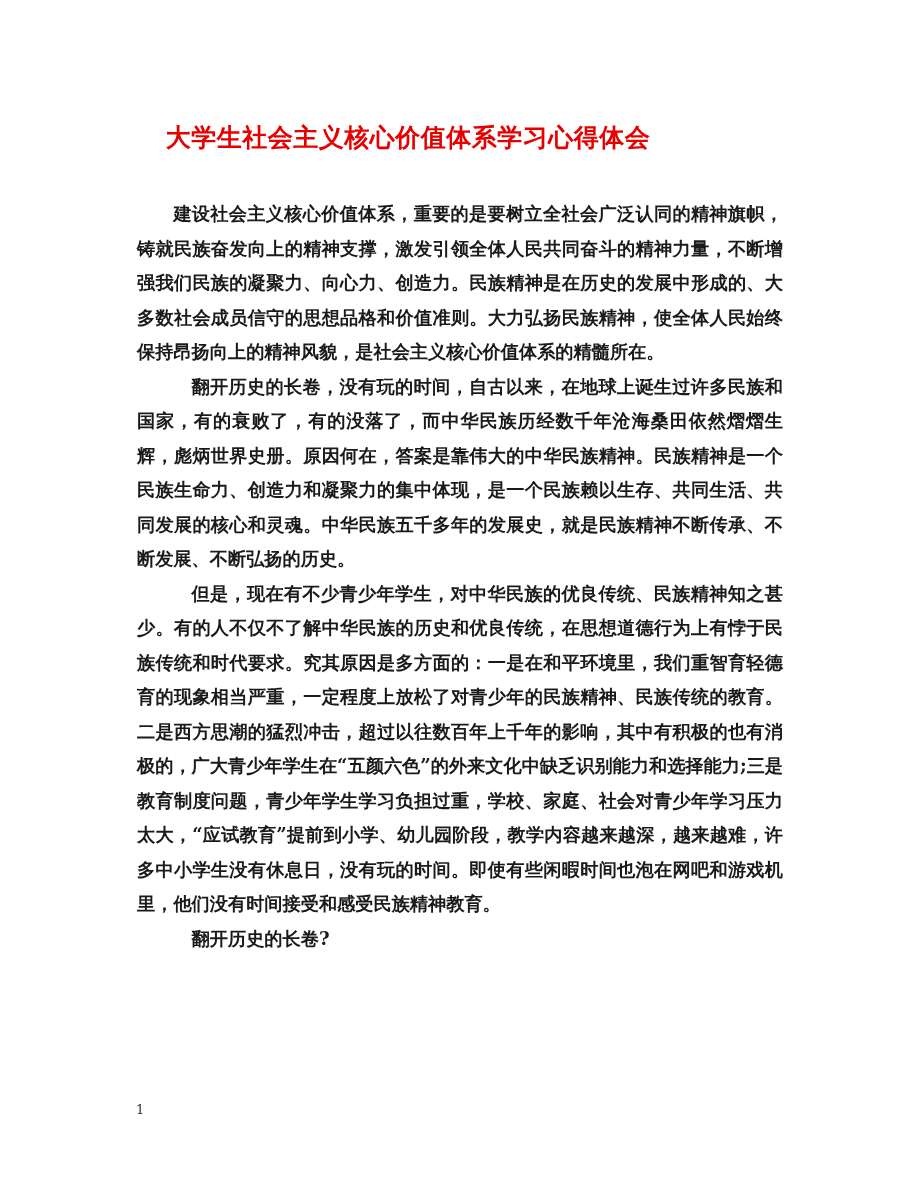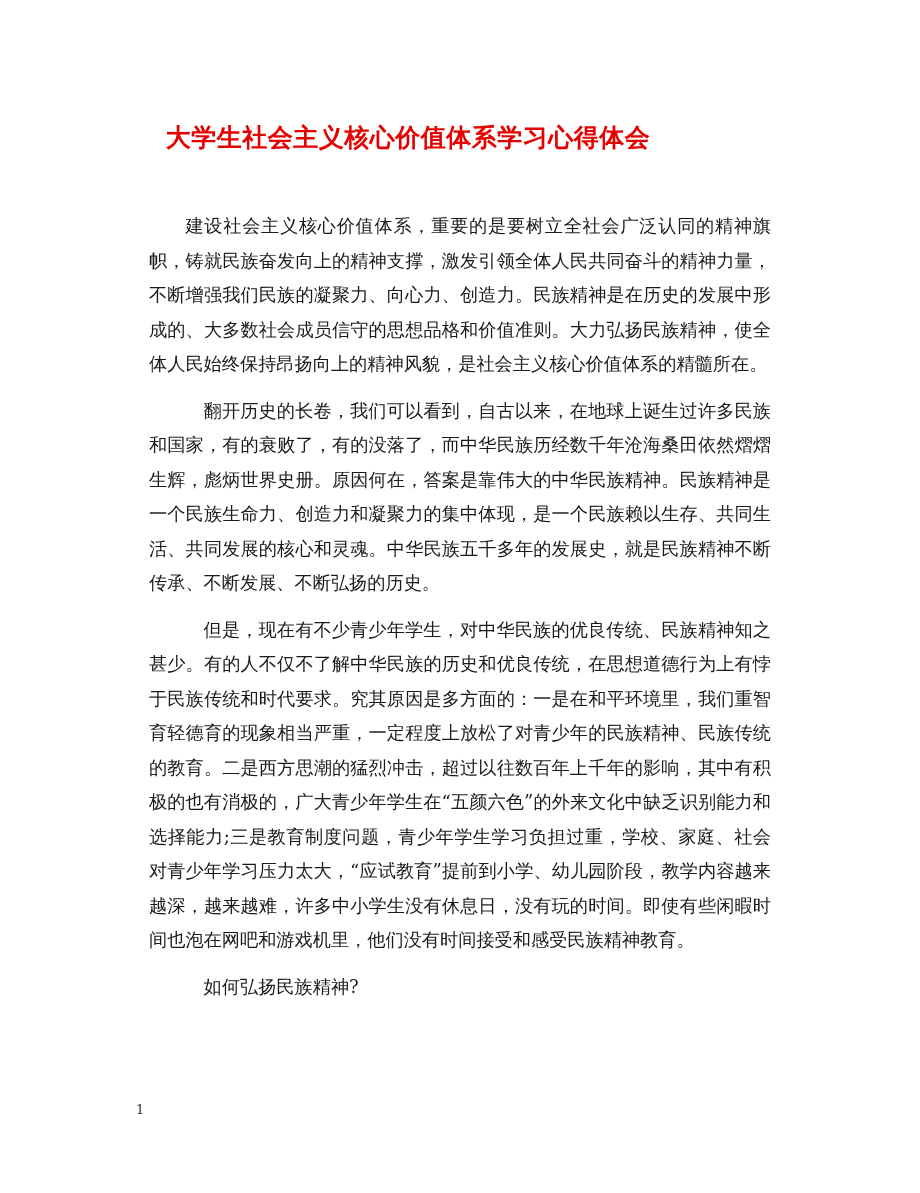--- a/index.html
+++ b/index.html
@@ -13,38 +13,38 @@
     .title {
       position: absolute; top: 121px; left: 0; width: 816px;
       text-align: center; font-size: 25px; font-weight: bold;
       color: #e60000; letter-spacing: 0.5px;
       font-family: "DejaVu Sans", "Liberation Sans", sans-serif;
     }
     .body {
       position: absolute; top: 197px; left: 137px; width: 646px;
       font-size: 18.2px; line-height: 34.5px; text-align: justify;
     }
-    .body p { margin: 12px; text-indent: 2em; }
+    .body p { margin: 0; text-indent: 2em; font-weight: bold; }
     .body p.q { text-indent: 3em; }
     .body p.p1 { text-indent: 2em; }
     .watermark {
       position: absolute; top: 540px; left: 230px;
       font-family: "DejaVu Sans", "Liberation Sans", sans-serif;
       font-size: 70px; color: rgba(200,200,200,0.45);
       letter-spacing: 2px; pointer-events: none;
     }
     .pagenum {
       position: absolute; top: 1102px; left: 136px; font-size: 13px; color: #333;
     }
   </style>
 </head>
 <body>
 
 <div class="page">
   <div class="title">大学生社会主义核心价值体系学习心得体会</div>
   <div class="body">
     <p class="p1">建设社会主义核心价值体系，重要的是要树立全社会广泛认同的精神旗帜，铸就民族奋发向上的精神支撑，激发引领全体人民共同奋斗的精神力量，不断增强我们民族的凝聚力、向心力、创造力。民族精神是在历史的发展中形成的、大多数社会成员信守的思想品格和价值准则。大力弘扬民族精神，使全体人民始终保持昂扬向上的精神风貌，是社会主义核心价值体系的精髓所在。</p>
-    <p class="q">翻开历史的长卷，我们可以看到，自古以来，在地球上诞生过许多民族和国家，有的衰败了，有的没落了，而中华民族历经数千年沧海桑田依然熠熠生辉，彪炳世界史册。原因何在，答案是靠伟大的中华民族精神。民族精神是一个民族生命力、创造力和凝聚力的集中体现，是一个民族赖以生存、共同生活、共同发展的核心和灵魂。中华民族五千多年的发展史，就是民族精神不断传承、不断发展、不断弘扬的历史。</p>
+    <p class="q">翻开历史的长卷，没有玩的时间，自古以来，在地球上诞生过许多民族和国家，有的衰败了，有的没落了，而中华民族历经数千年沧海桑田依然熠熠生辉，彪炳世界史册。原因何在，答案是靠伟大的中华民族精神。民族精神是一个民族生命力、创造力和凝聚力的集中体现，是一个民族赖以生存、共同生活、共同发展的核心和灵魂。中华民族五千多年的发展史，就是民族精神不断传承、不断发展、不断弘扬的历史。</p>
     <p class="q">但是，现在有不少青少年学生，对中华民族的优良传统、民族精神知之甚少。有的人不仅不了解中华民族的历史和优良传统，在思想道德行为上有悖于民族传统和时代要求。究其原因是多方面的：一是在和平环境里，我们重智育轻德育的现象相当严重，一定程度上放松了对青少年的民族精神、民族传统的教育。二是西方思潮的猛烈冲击，超过以往数百年上千年的影响，其中有积极的也有消极的，广大青少年学生在“五颜六色”的外来文化中缺乏识别能力和选择能力;三是教育制度问题，青少年学生学习负担过重，学校、家庭、社会对青少年学习压力太大，“应试教育”提前到小学、幼儿园阶段，教学内容越来越深，越来越难，许多中小学生没有休息日，没有玩的时间。即使有些闲暇时间也泡在网吧和游戏机里，他们没有时间接受和感受民族精神教育。</p>
-    <p class="q">如何弘扬民族精神?</p>
+    <p class="q">翻开历史的长卷?</p>
   </div>
   <div class="pagenum">1</div>
 </div>
 
 </body></html>

